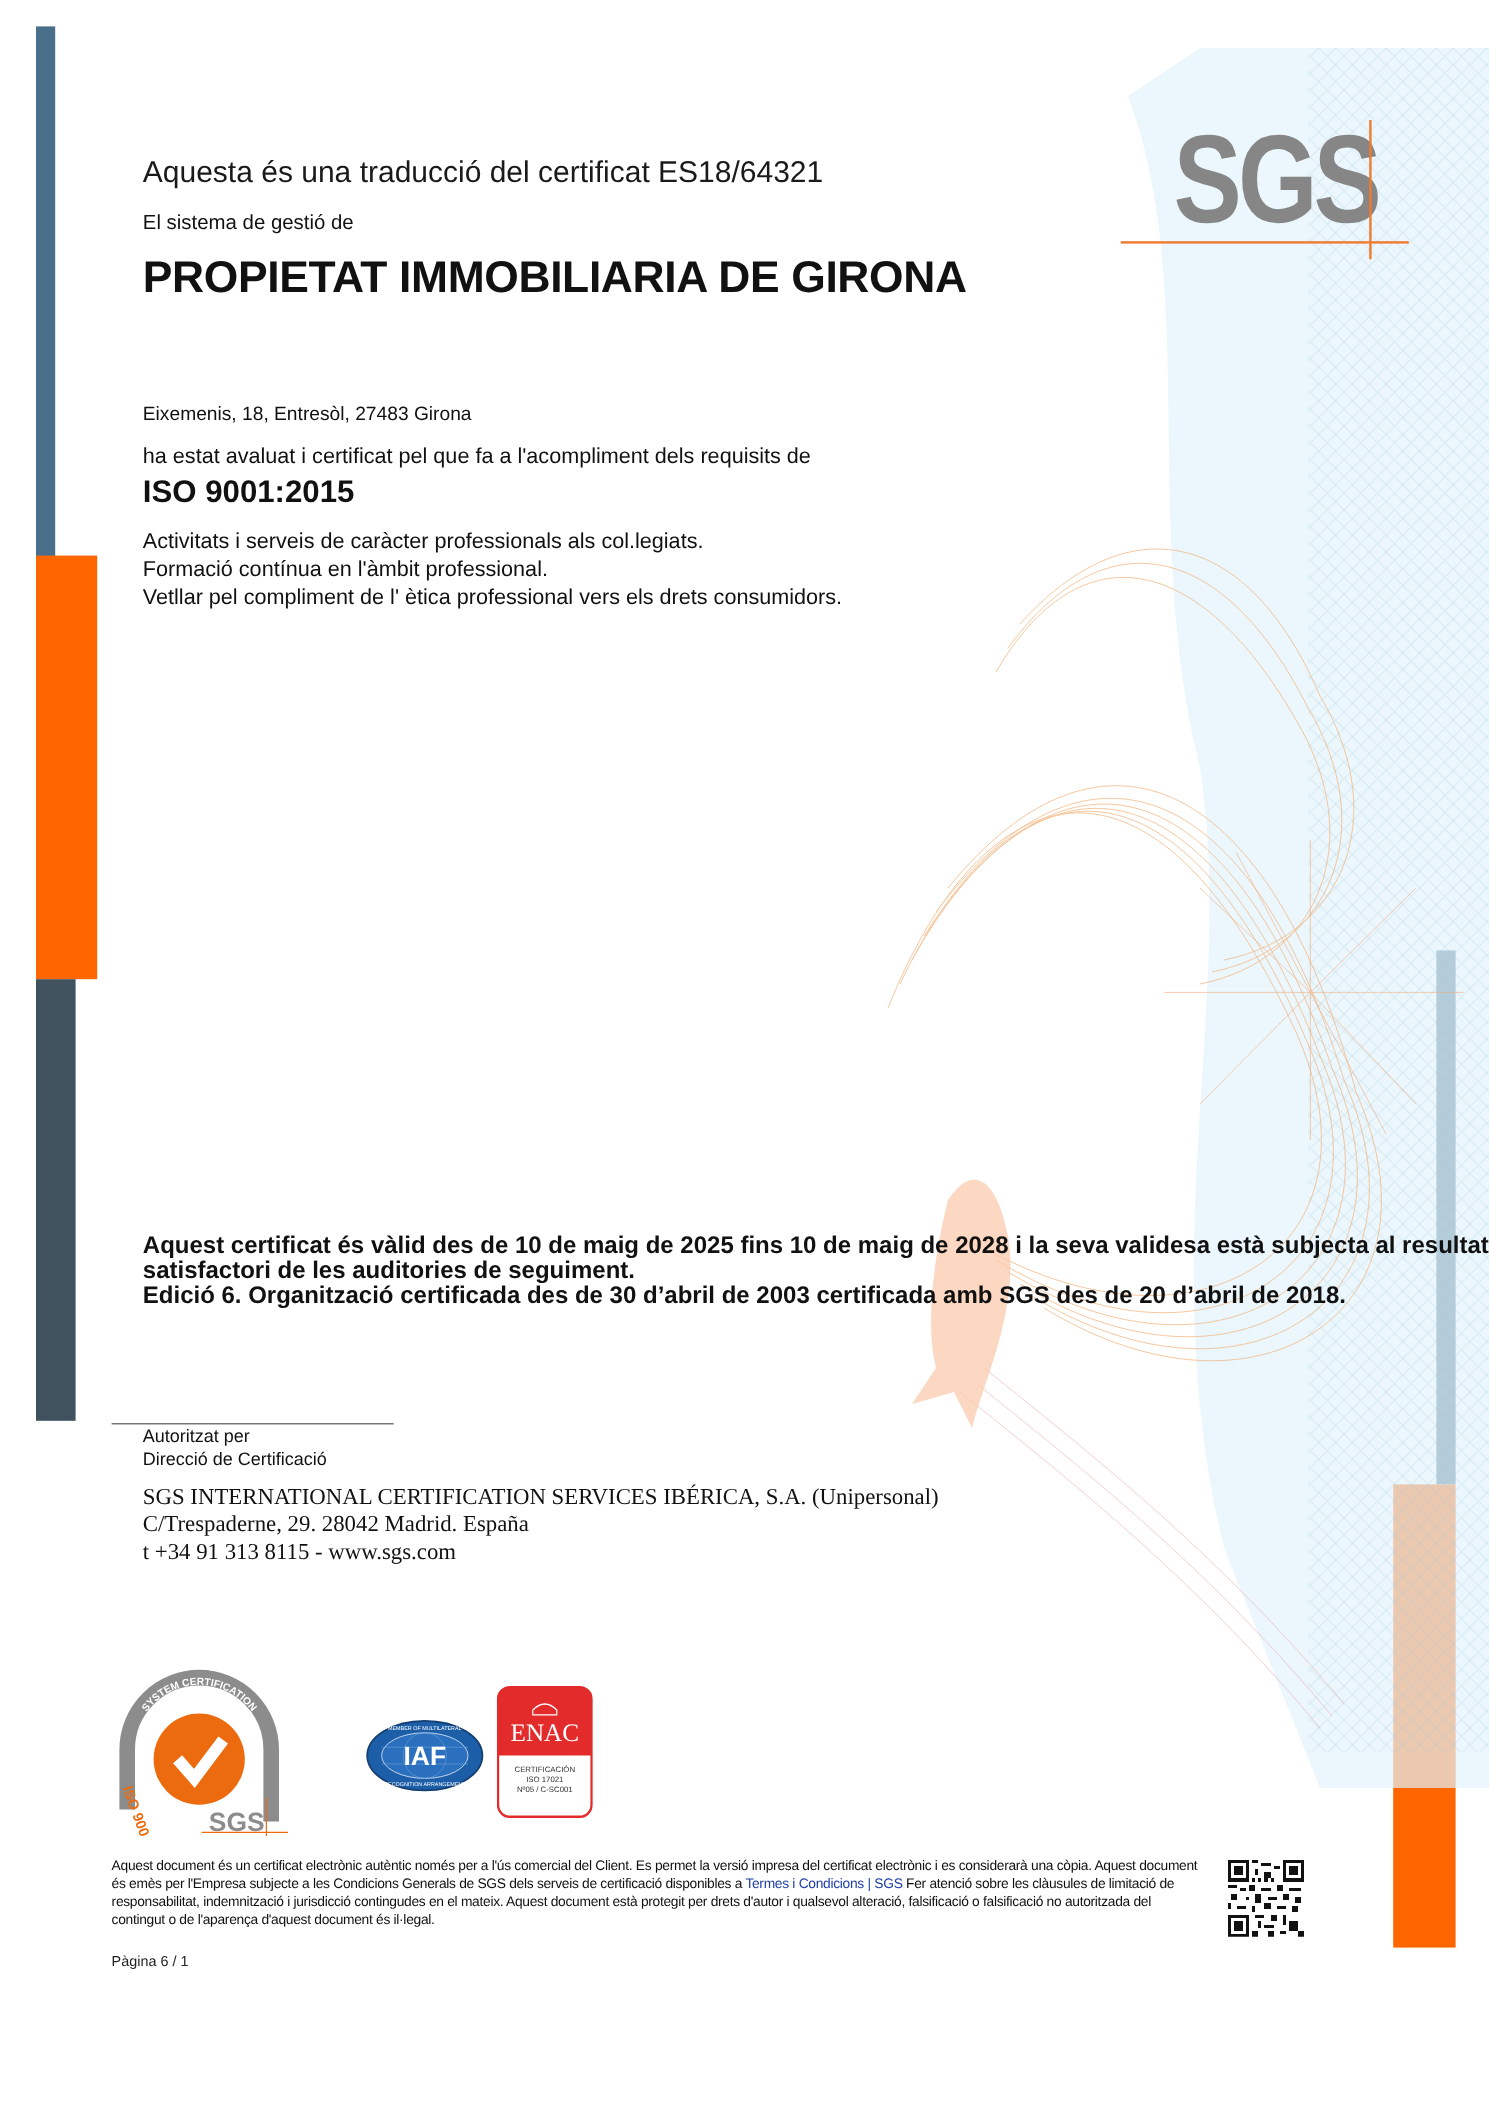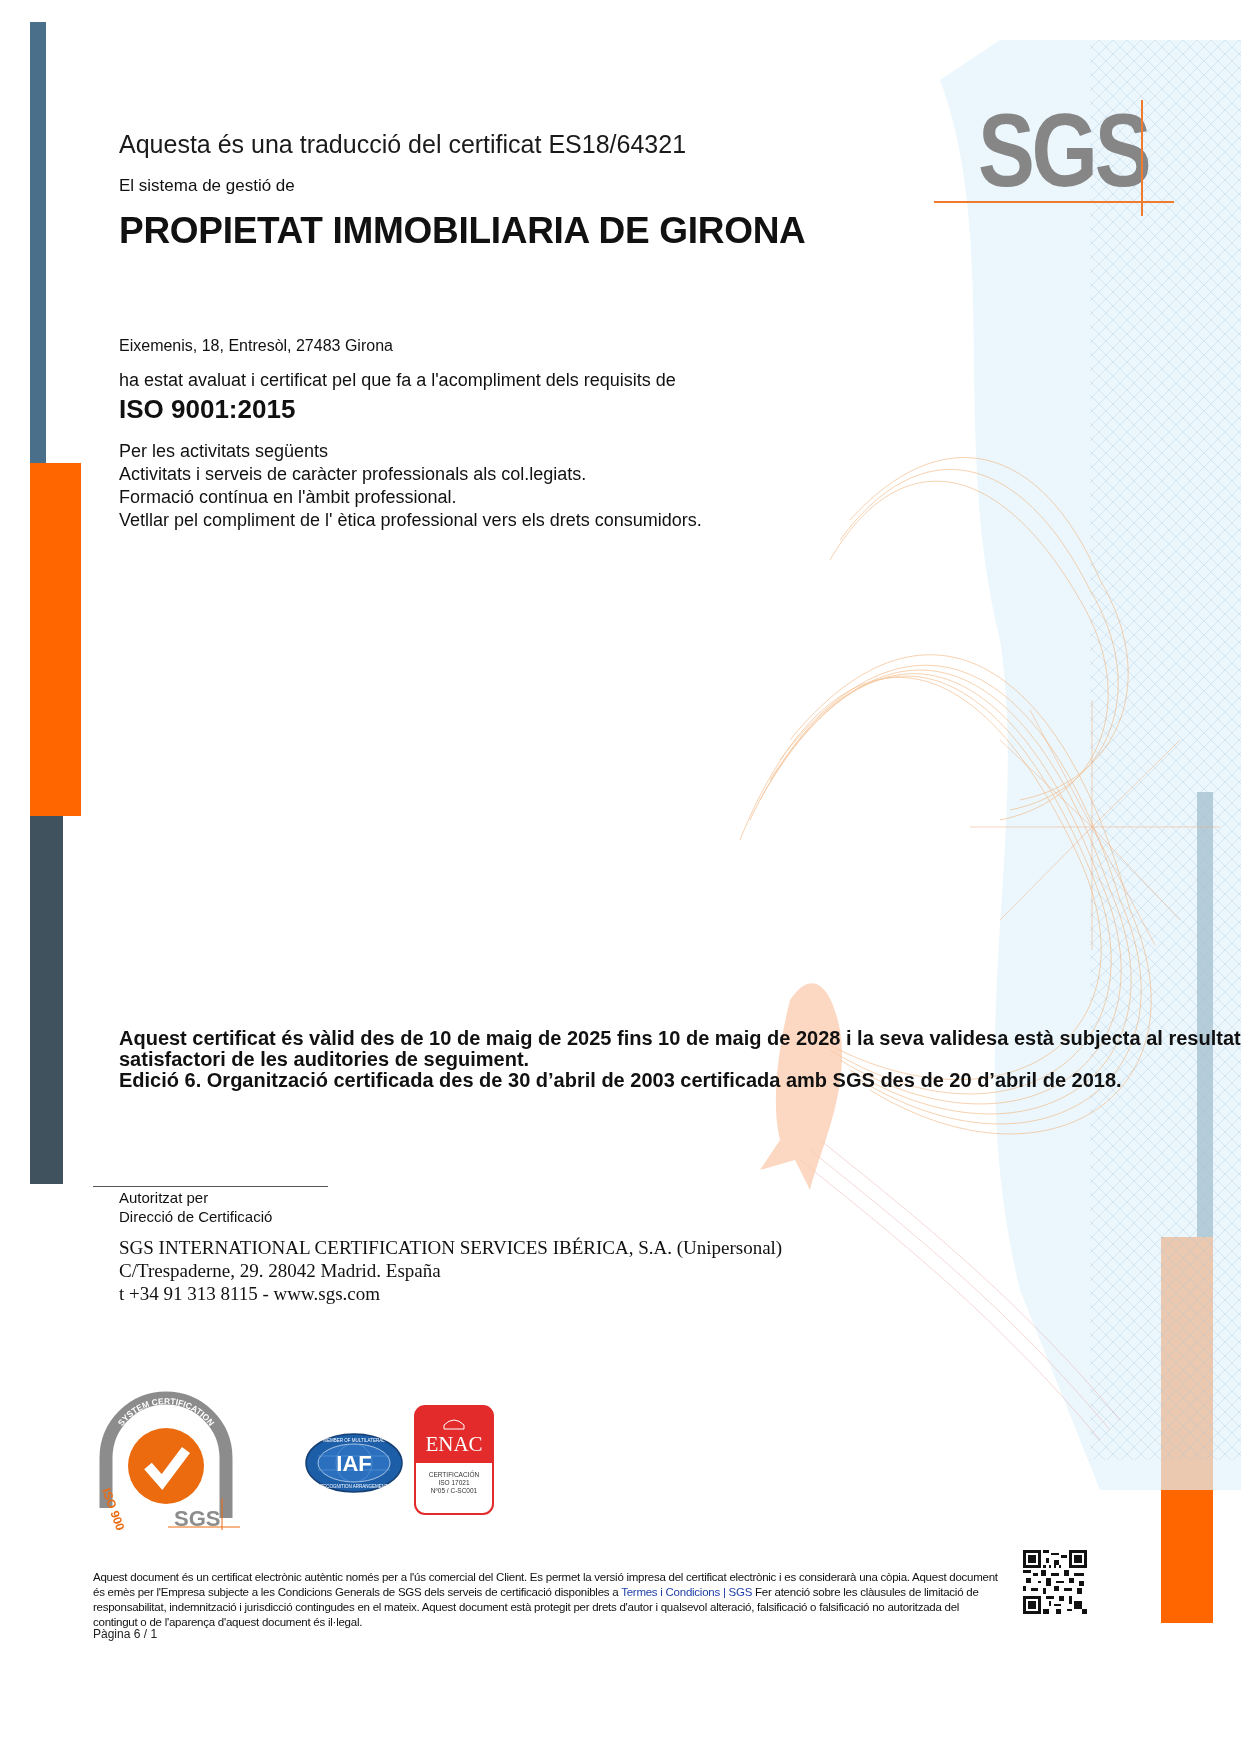--- a/index.html
+++ b/index.html
@@ -39,21 +39,21 @@
 
   .sig-line { position: absolute; left: 93px; top: 1186px; width: 235px; height: 1px; background: #555; }
   .sig { top: 1188px; font-size: 15px; line-height: 19px; }
   .company { top: 1236px; font-size: 19px; line-height: 23px; font-family: Liberation Serif, serif; }
 
   
   .badge-sgs { position: absolute; left: 92px; top: 1388px; width: 148px; height: 142px; }
   .badge-iaf { position: absolute; left: 304px; top: 1432px; width: 100px; height: 62px; }
   .badge-enac { position: absolute; left: 414px; top: 1405px; width: 80px; height: 110px; }
 
-  .disclaimer { position: absolute; left: 93px; top: 1548px; width: 910px; font-size: 11.5px; line-height: 15px; letter-spacing: -0.25px; color: #111; margin-top: 22px; }
+  .disclaimer { position: absolute; left: 93px; top: 1548px; width: 910px; font-size: 11.5px; line-height: 15px; letter-spacing: -0.25px; color: #111; }
   .disclaimer .link { color: #1f3fa8; }
   .qr { position: absolute; left: 1023px; top: 1550px; width: 64px; height: 64px; }
   .page-num { position: absolute; left: 93px; top: 1627px; font-size: 12px; color: #222; }
 </style>
 </head>
 <body>
 
 <div class="bar bar-left-top"></div>
 <div class="bar bar-left-orange"></div>
 <div class="bar bar-left-bottom"></div>
@@ -108,21 +108,20 @@
 <div class="t title-line">Aquesta és una traducció del certificat ES18/64321</div>
 <div class="t intro">El sistema de gestió de</div>
 <div class="t org">
   <div>PROPIETAT IMMOBILIARIA DE GIRONA</div>
 </div>
 <div class="t addr">Eixemenis, 18, Entresòl, 27483 Girona</div>
 <div class="t assessed">ha estat avaluat i certificat pel que fa a l'acompliment dels requisits de</div>
 <div class="t standard">ISO 9001:2015</div>
 
 <div class="t scope">
-  <div>Per les activitats següents</div>
   <div>Activitats i serveis de caràcter professionals als col.legiats.</div>
   <div>Formació contínua en l'àmbit professional.</div>
   <div>Vetllar pel compliment de l' ètica professional vers els drets consumidors.</div>
 </div>
 
 <div class="t validity">
   <div>Aquest certificat és vàlid des de 10 de maig de 2025 fins 10 de maig de 2028 i la seva validesa està subjecta al resultat</div>
   <div>satisfactori de les auditories de seguiment.</div>
   <div>Edició 6. Organització certificada des de 30 d’abril de 2003 certificada amb SGS des de 20 d’abril de 2018.</div>
 </div>

